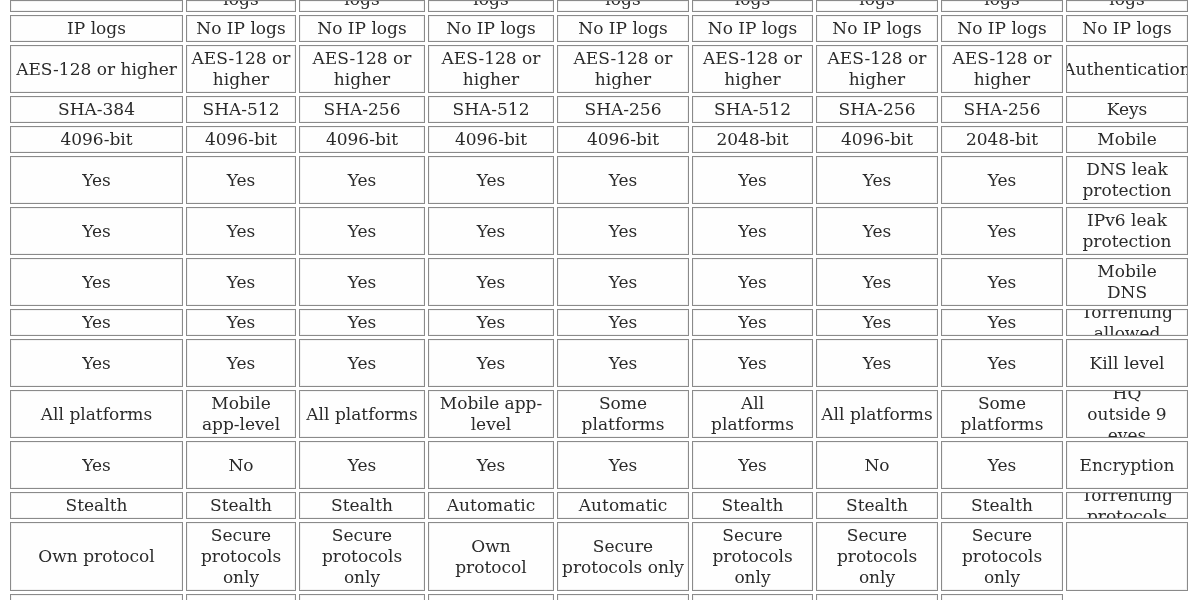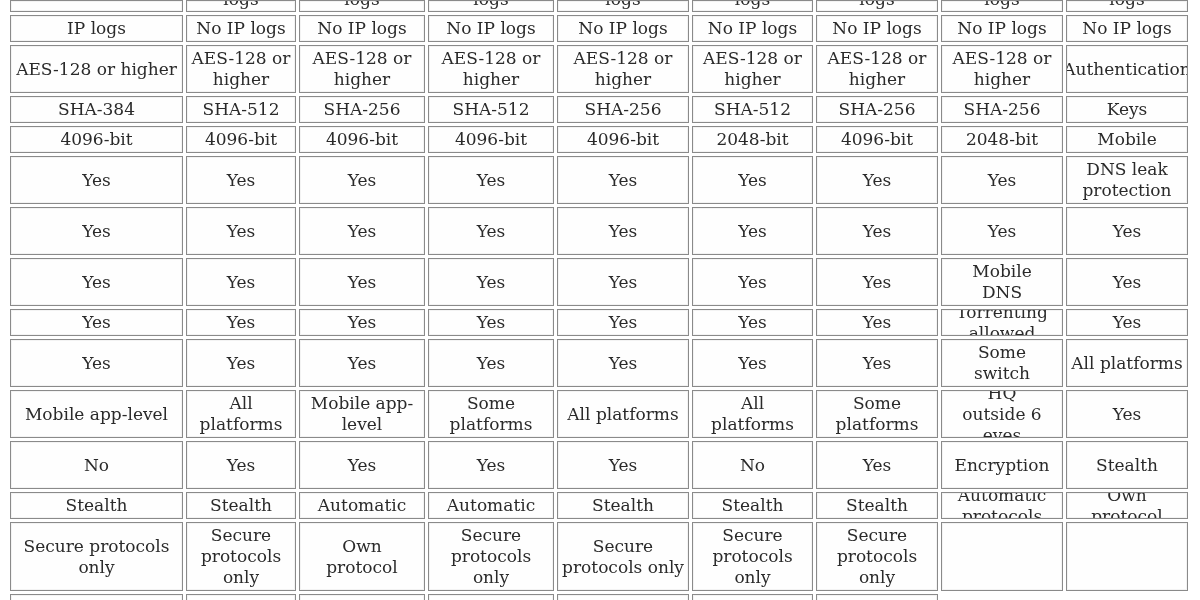--- a/index.html
+++ b/index.html
@@ -101,20 +101,21 @@
       <div class="cell value-cell">Yes</div>
       <div class="cell label-cell">DNS leak protection</div>
       <div class="cell value-cell">Yes</div>
       <div class="cell value-cell">Yes</div>
       <div class="cell value-cell">Yes</div>
       <div class="cell value-cell">Yes</div>
       <div class="cell value-cell">Yes</div>
       <div class="cell value-cell">Yes</div>
       <div class="cell value-cell">Yes</div>
       <div class="cell value-cell">Yes</div>
+      <div class="cell label-cell">IPv6 leak protection</div>
       <div class="cell value-cell">Yes</div>
       <div class="cell value-cell">Yes</div>
       <div class="cell value-cell">Yes</div>
       <div class="cell value-cell">Yes</div>
       <div class="cell value-cell">Yes</div>
       <div class="cell value-cell">Yes</div>
       <div class="cell value-cell">Yes</div>
       <div class="cell value-cell">Yes</div>
       <div class="cell label-cell">Mobile DNS</div>
       <div class="cell value-cell">Yes</div>
@@ -127,48 +128,48 @@
       <div class="cell value-cell">Yes</div>
       <div class="cell label-cell">Torrenting allowed</div>
       <div class="cell value-cell">Yes</div>
       <div class="cell value-cell">Yes</div>
       <div class="cell value-cell">Yes</div>
       <div class="cell value-cell">Yes</div>
       <div class="cell value-cell">Yes</div>
       <div class="cell value-cell">Yes</div>
       <div class="cell value-cell">Yes</div>
       <div class="cell value-cell">Yes</div>
-      <div class="cell label-cell">Some switch</div>
+      <div class="cell label-cell">Kill level</div>
       <div class="cell value-cell">All platforms</div>
       <div class="cell value-cell">Mobile app-level</div>
       <div class="cell value-cell">All platforms</div>
       <div class="cell value-cell">Mobile app-level</div>
       <div class="cell value-cell">Some platforms</div>
       <div class="cell value-cell">All platforms</div>
       <div class="cell value-cell">All platforms</div>
       <div class="cell value-cell">Some platforms</div>
-      <div class="cell label-cell">HQ outside 6 eyes</div>
+      <div class="cell label-cell">HQ outside 9 eyes</div>
       <div class="cell value-cell">Yes</div>
       <div class="cell value-cell">No</div>
       <div class="cell value-cell">Yes</div>
       <div class="cell value-cell">Yes</div>
       <div class="cell value-cell">Yes</div>
       <div class="cell value-cell">Yes</div>
       <div class="cell value-cell">No</div>
       <div class="cell value-cell">Yes</div>
       <div class="cell label-cell">Encryption</div>
       <div class="cell value-cell">Stealth</div>
       <div class="cell value-cell">Stealth</div>
       <div class="cell value-cell">Stealth</div>
       <div class="cell value-cell">Automatic</div>
       <div class="cell value-cell">Automatic</div>
       <div class="cell value-cell">Stealth</div>
       <div class="cell value-cell">Stealth</div>
       <div class="cell value-cell">Stealth</div>
-      <div class="cell label-cell">Automatic protocols</div>
+      <div class="cell label-cell">Torrenting protocols</div>
       <div class="cell value-cell">Own protocol</div>
       <div class="cell value-cell">Secure protocols only</div>
       <div class="cell value-cell">Secure protocols only</div>
       <div class="cell value-cell">Own protocol</div>
       <div class="cell value-cell">Secure protocols only</div>
       <div class="cell value-cell">Secure protocols only</div>
       <div class="cell value-cell">Secure protocols only</div>
       <div class="cell value-cell">Secure protocols only</div>
       <div class="cell label-cell partial-bottom"></div>
       <div class="cell value-cell partial-bottom"></div>

